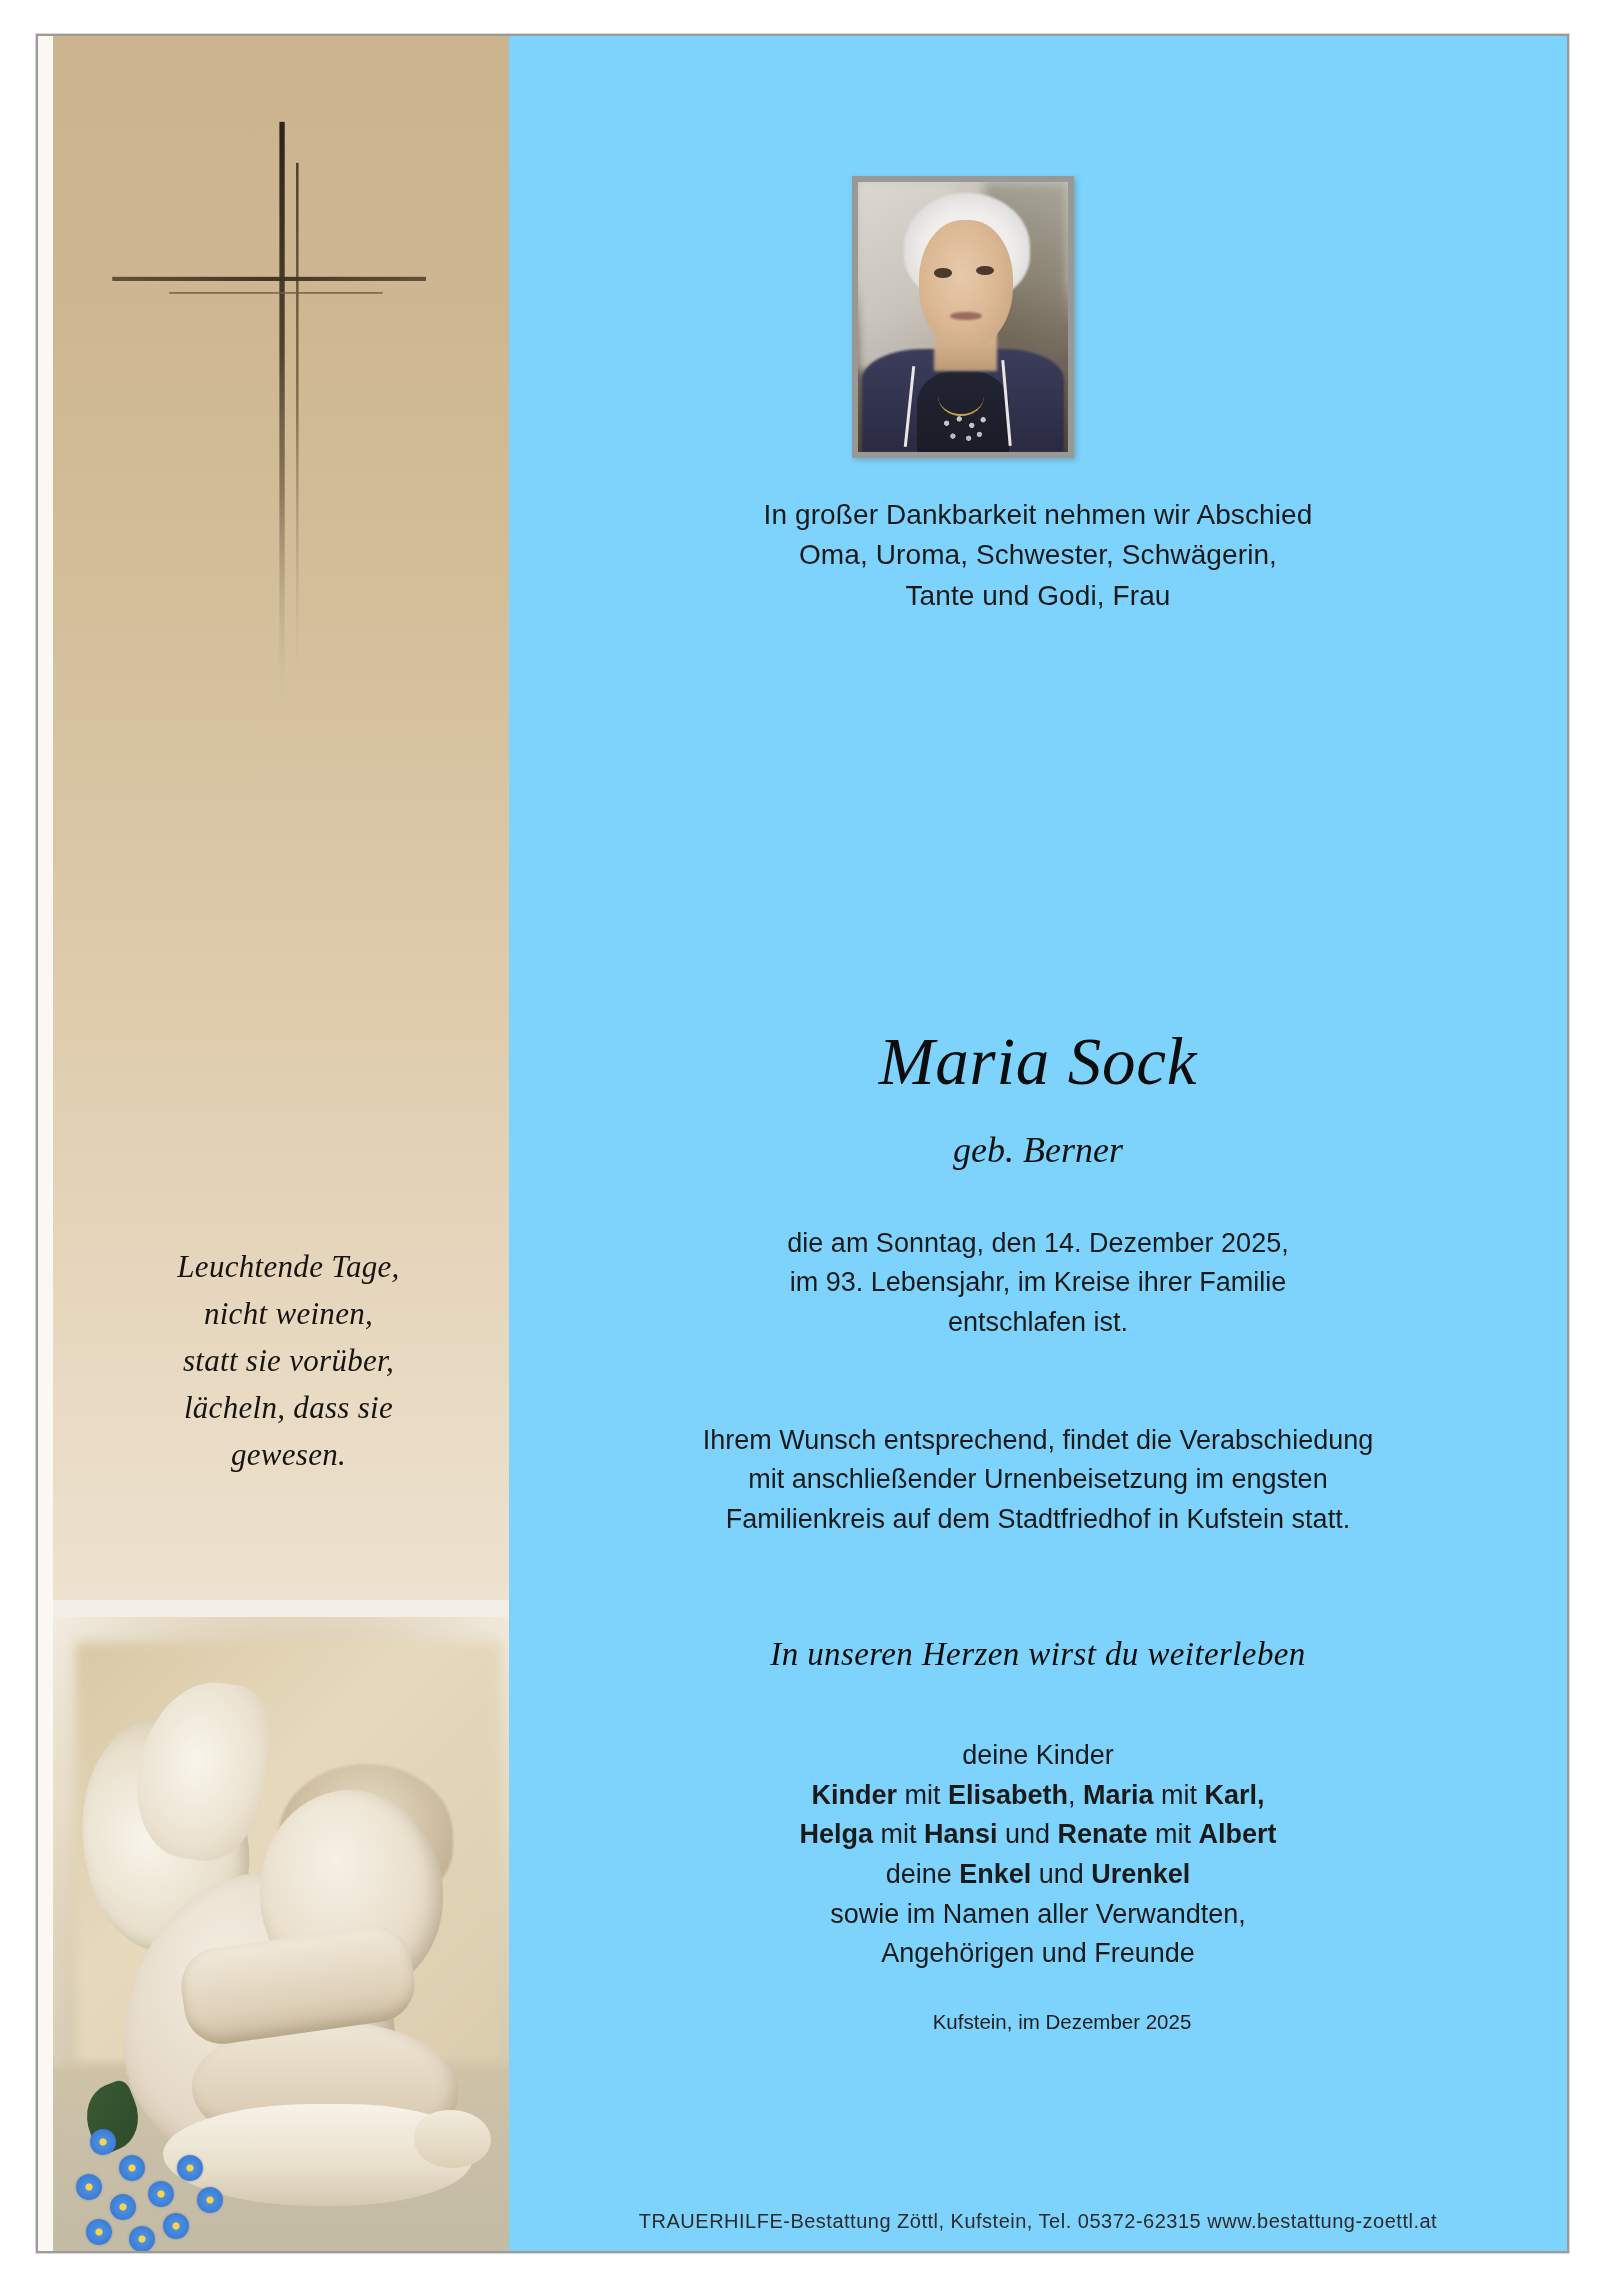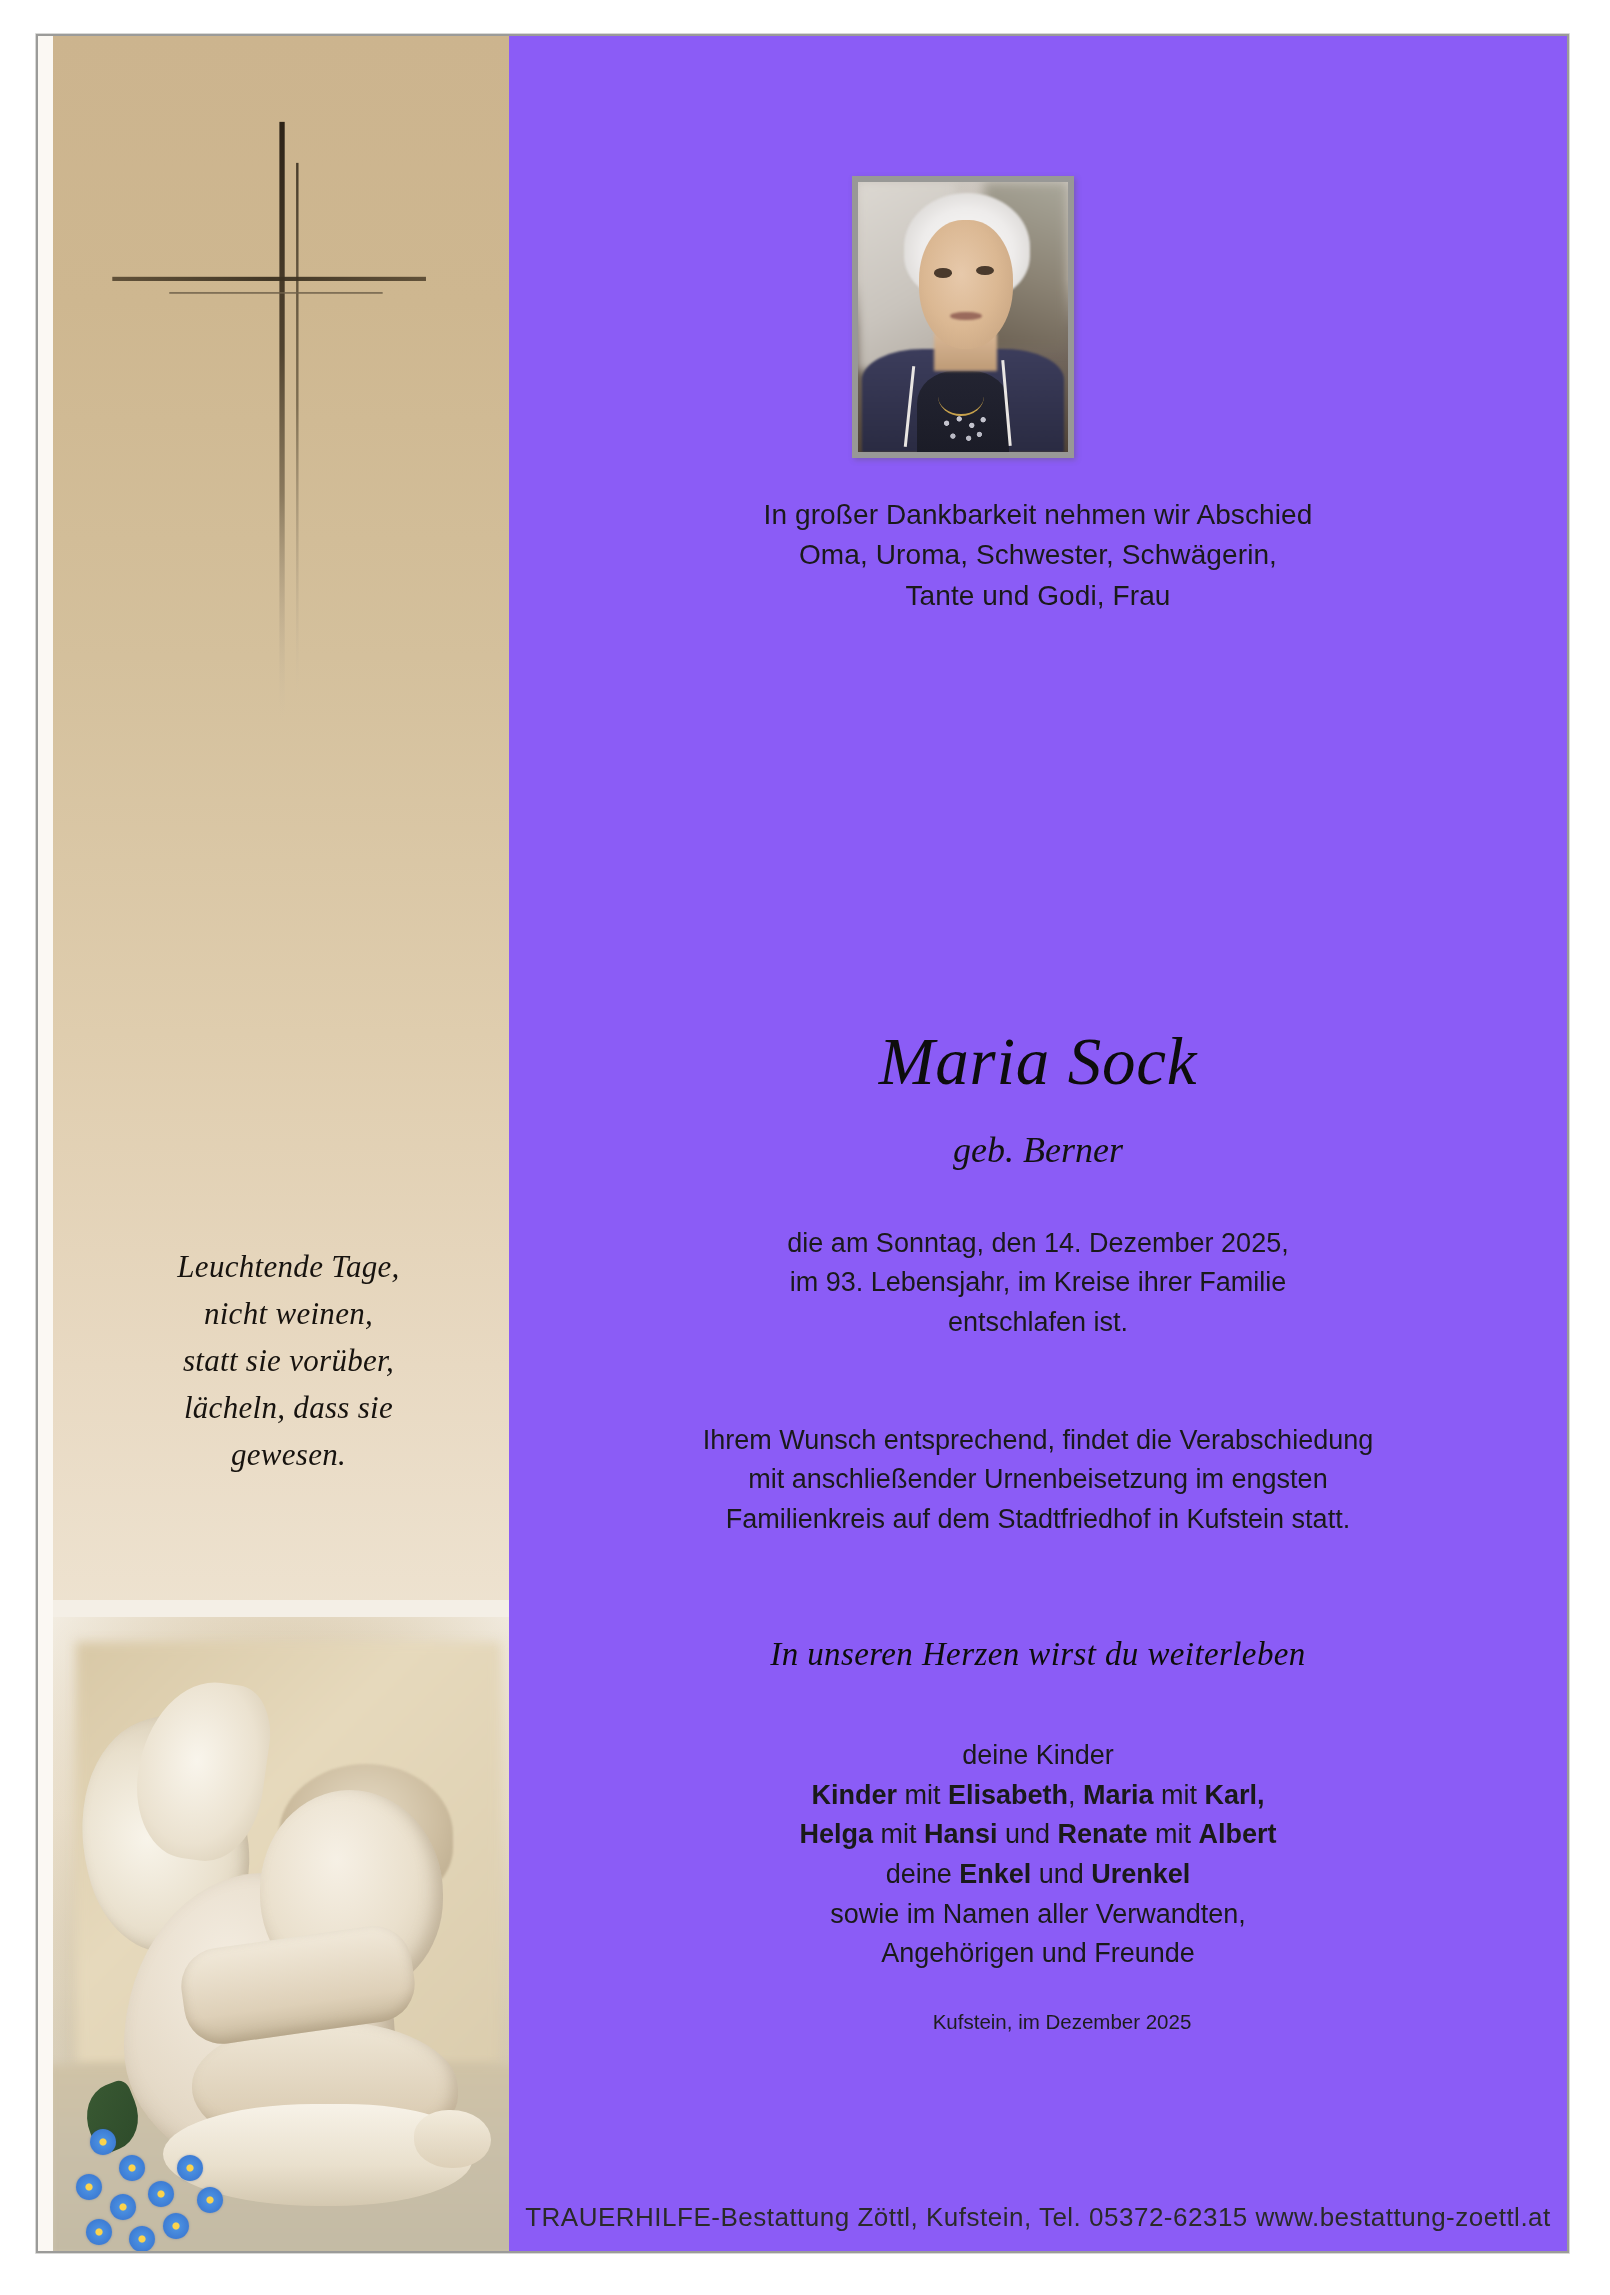--- a/index.html
+++ b/index.html
@@ -180,21 +180,21 @@
     box-shadow: 0 0 2.3px rgba(40,70,140,0.35);
   }
 
   
   #right-col {
     position: absolute;
     left: 471px;
     top: 0;
     right: 0;
     height: 100%;
-    background: #8b5cf6;
+    background: #7dd3fc;
   }
 
   
   #portrait-frame {
     position: absolute;
     left: 343px;
     top: 140px;
     width: 222px;
     height: 282px;
     border: 6.8px solid #989896;
@@ -303,21 +303,21 @@
   .ln { display: block; white-space: nowrap; }
 
   
   #footer {
     position: absolute;
     left: 0;
     bottom: 18px;
     width: 100%;
     text-align: center;
     font-family: "Liberation Sans", sans-serif;
-    font-size: 26px;
+    font-size: 20px;
     letter-spacing: 0.5px;
     color: #2a2a2a;
     white-space: nowrap;
   }
 </style>
 </head>
 <body>
 
 <div id="page">
   <div id="card">

